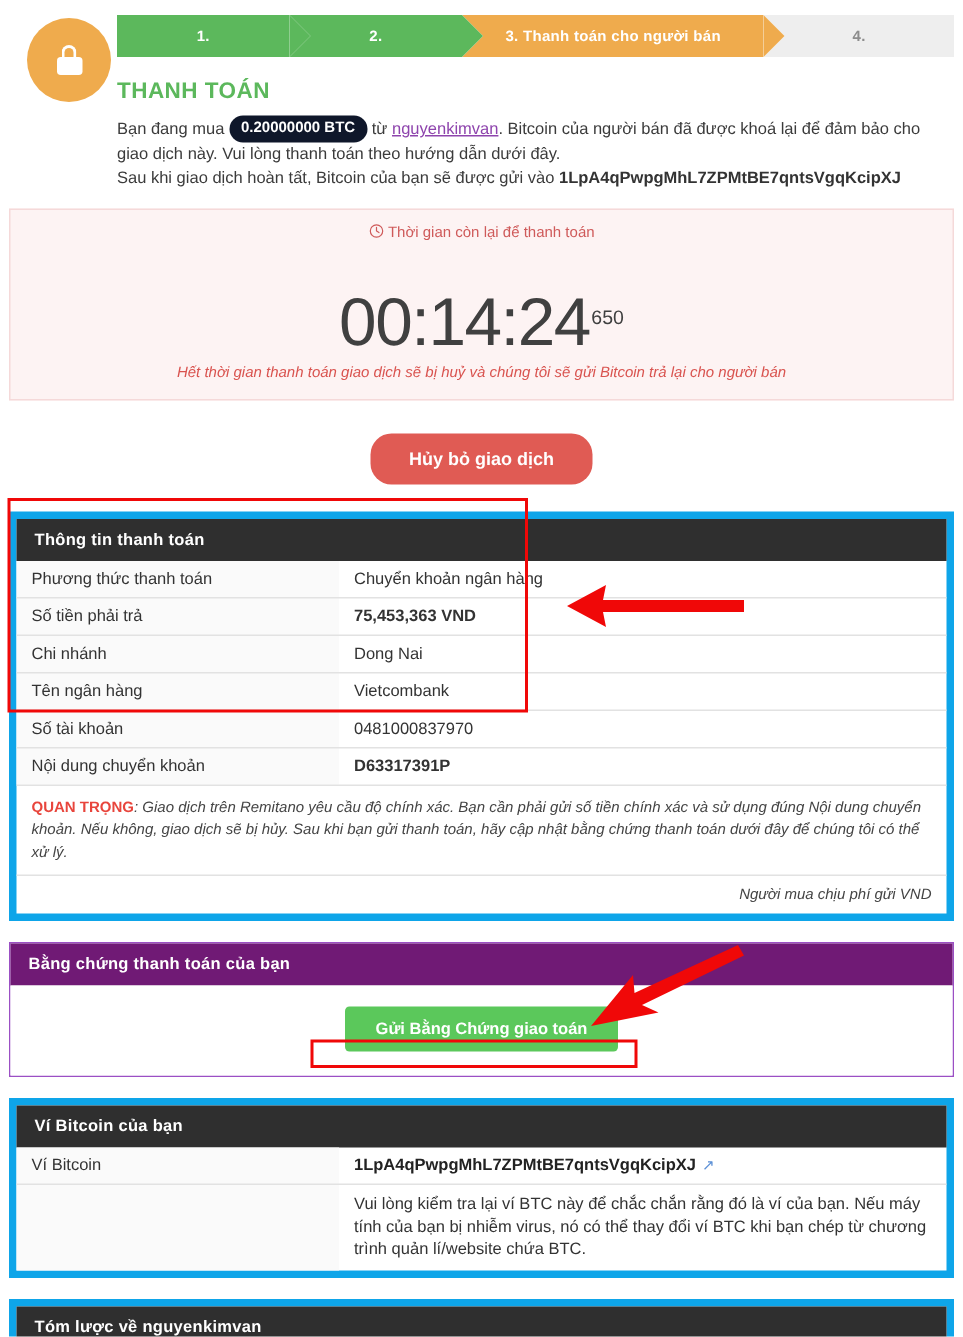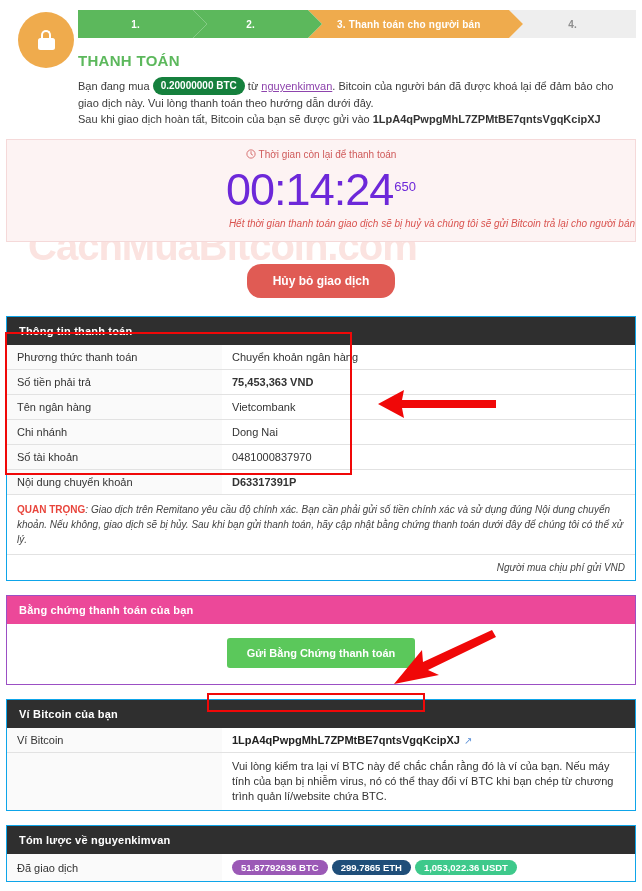--- a/index.html
+++ b/index.html
@@ -75,56 +75,56 @@
   .step.s-orange { flex: 1.75; }
   .step.s-grey { flex: 1.1; }
 
   .page-title {
     color: #5cb85c; font-size: 15px; font-weight: bold;
     margin: 14px 0 8px 0; letter-spacing: .3px;
   }
   .intro { font-size: 11px; line-height: 16px; color: #3b3b3b; }
   .intro p { margin: 0; }
   .badge-btc {
-    display: inline-block; background: #15803d; color: #fff;
+    display: inline-block; background: #0f172a; color: #fff;
     border-radius: 10px; padding: 1px 8px; font-size: 10px; font-weight: bold;
     vertical-align: 1px;
   }
   .seller-link { color: #8e44ad; text-decoration: underline; }
   .btc-addr-inline { font-weight: bold; color: #333; }
 
   
   .countdown {
     margin-top: 12px;
     background: #fdf3f3; border: 1px solid #f5d9d9;
     text-align: center; padding: 9px 0 12px 0;
   }
   .cd-top { color: #cf5a5a; font-size: 10px; }
   .cd-clock { display:inline-block; margin-right: 3px; vertical-align: -1px; }
   .cd-time {
-    color: #6d28d9; font-size: 45px; font-weight: 300; line-height: 52px;
-    font-family: "Liberation Sans", sans-serif; letter-spacing: -1px;
+    color: #404040; font-size: 45px; font-weight: 300; line-height: 52px;
+    font-family: "Liberation Sans", sans-serif; letter-spacing: -1px; margin-top: 24px;
   }
   .cd-ms { font-size: 13px; vertical-align: 14px; margin-left: 1px; letter-spacing: 0; }
-  .cd-note { color: #d9534f; font-size: 10px; font-style: italic; margin-top: 2px; text-align: right; }
+  .cd-note { color: #d9534f; font-size: 10px; font-style: italic; margin-top: 2px; }
 
   .cancel-wrap { text-align: center; margin-top: 22px; margin-bottom: 18px; }
   .btn-cancel {
     background: #e05b54; color: #fff; border: none; border-radius: 14px;
     padding: 10px 26px; font-size: 12px; font-weight: bold; cursor: pointer;
     font-family: "Liberation Sans", sans-serif;
   }
 
   
-  .panel { border: 1px solid #0ea5e9; background: #fff; margin-bottom: 14px; }
+  .panel { border: 5px solid #0ea5e9; background: #fff; margin-bottom: 14px; }
   .panel-head {
     background: #2f2f2f; color: #ffffff; font-size: 11px; font-weight: bold;
     padding: 8px 12px; letter-spacing: .2px;
   }
-  .panel-head.purple { background: #ec4899; }
+  .panel-head.purple { background: #701a75; }
   .panel.purple-border { border: 1px solid #9b4fc4; }
 
   table.kv { width: 100%; border-collapse: collapse; }
   table.kv td {
     border-top: 1px solid #e2e2e2; padding: 6px 10px;
     font-size: 11px; vertical-align: middle; height: 21px;
   }
   table.kv tr:first-child td { border-top: none; }
   td.k { width: 215px; background: #fafafa; color: #333; }
   td.v { color: #333; }
@@ -240,47 +240,47 @@
       <tbody>
         <tr>
           <td class="k">Phương thức thanh toán</td>
           <td class="v">Chuyển khoản ngân hàng</td>
         </tr>
         <tr>
           <td class="k">Số tiền phải trả</td>
           <td class="v v-green">75,453,363 VND</td>
         </tr>
         <tr>
+          <td class="k">Chi nhánh</td>
+          <td class="v">Dong Nai</td>
+        </tr>
+        <tr>
           <td class="k">Tên ngân hàng</td>
           <td class="v">Vietcombank</td>
-        </tr>
-        <tr>
-          <td class="k">Chi nhánh</td>
-          <td class="v">Dong Nai</td>
         </tr>
         <tr>
           <td class="k">Số tài khoản</td>
           <td class="v">0481000837970</td>
         </tr>
         <tr>
           <td class="k">Nội dung chuyển khoản</td>
           <td class="v v-bold">D63317391P</td>
         </tr>
       </tbody>
     </table>
     <div class="important">
       <b>QUAN TRỌNG</b><span>: Giao dịch trên Remitano yêu cầu độ chính xác. Bạn cần phải gửi số tiền chính xác và sử dụng đúng Nội dung chuyển khoản. Nếu không, giao dịch sẽ bị hủy. Sau khi bạn gửi thanh toán, hãy cập nhật bằng chứng thanh toán dưới đây để chúng tôi có thể xử lý.</span>
     </div>
     <div class="fee-note">Người mua chịu phí gửi VND</div>
   </div>
 
   <div class="panel purple-border">
     <div class="panel-head purple">Bằng chứng thanh toán của bạn</div>
     <div class="proof-body">
-      <button class="btn-proof">Gửi Bằng Chứng thanh toán</button>
+      <button class="btn-proof">Gửi Bằng Chứng giao toán</button>
     </div>
   </div>
 
   <div class="panel">
     <div class="panel-head">Ví Bitcoin của bạn</div>
     <table class="kv">
       <tbody>
         <tr>
           <td class="k">Ví Bitcoin</td>
           <td class="v">

